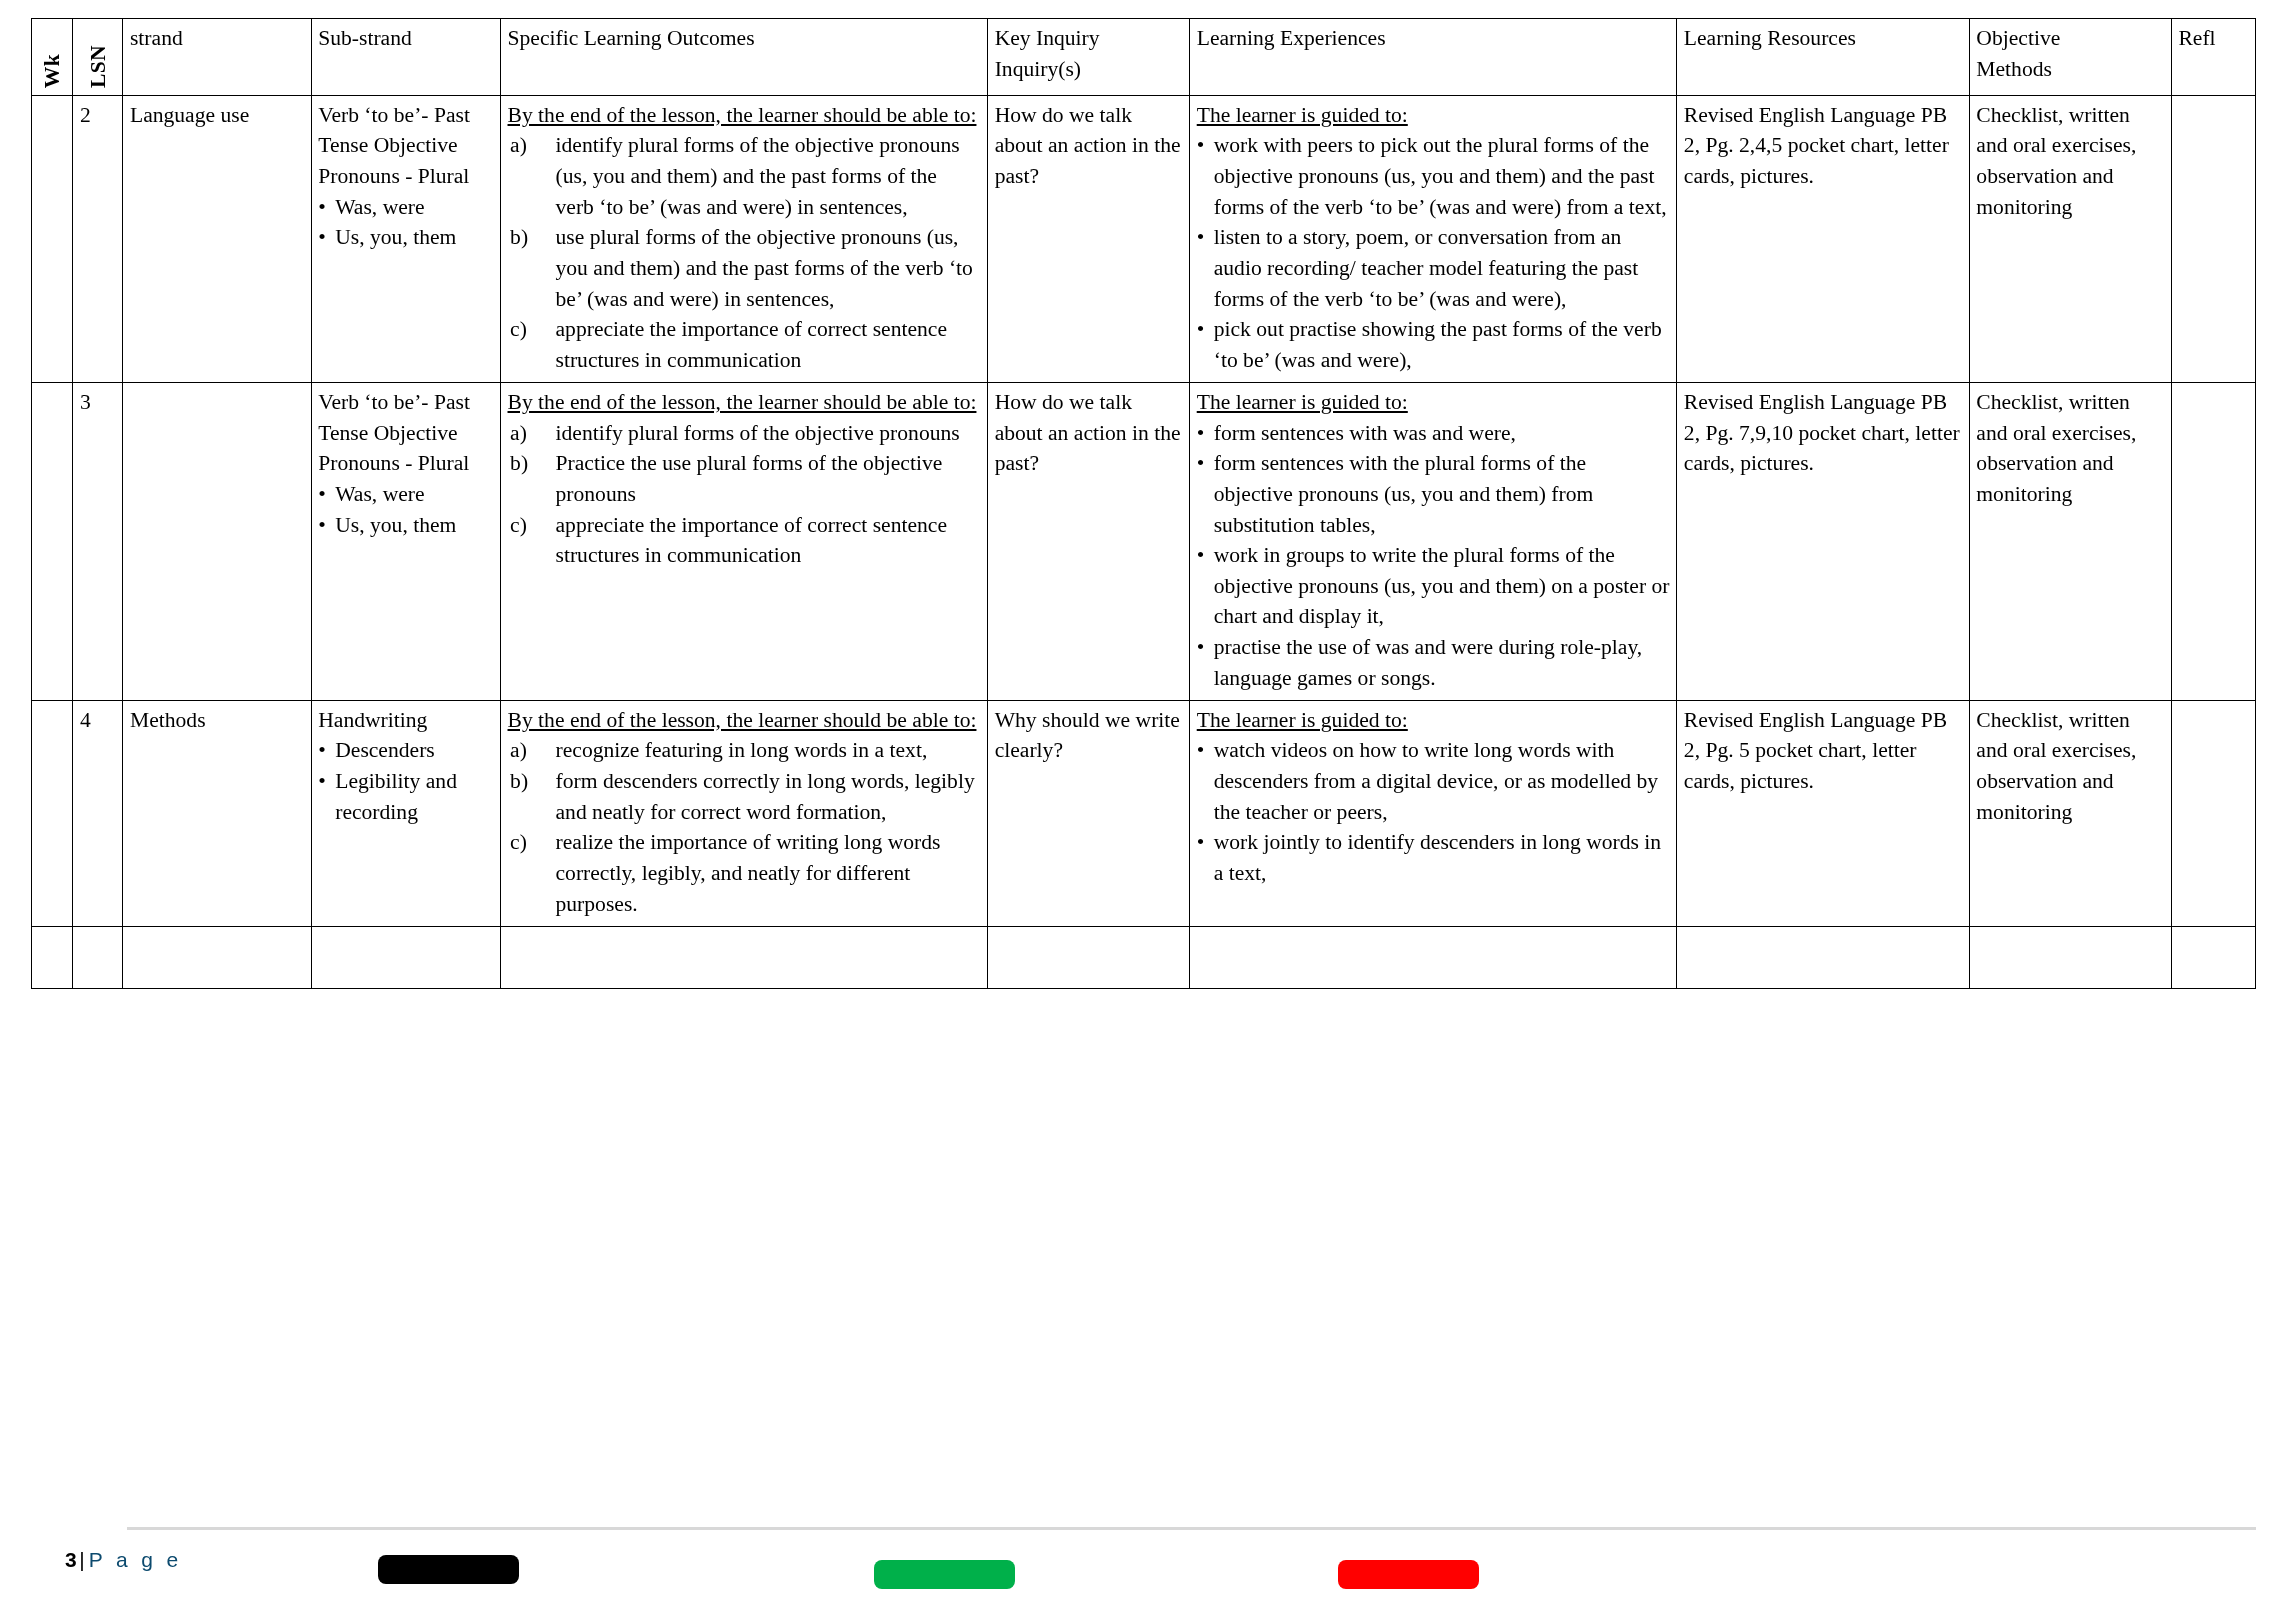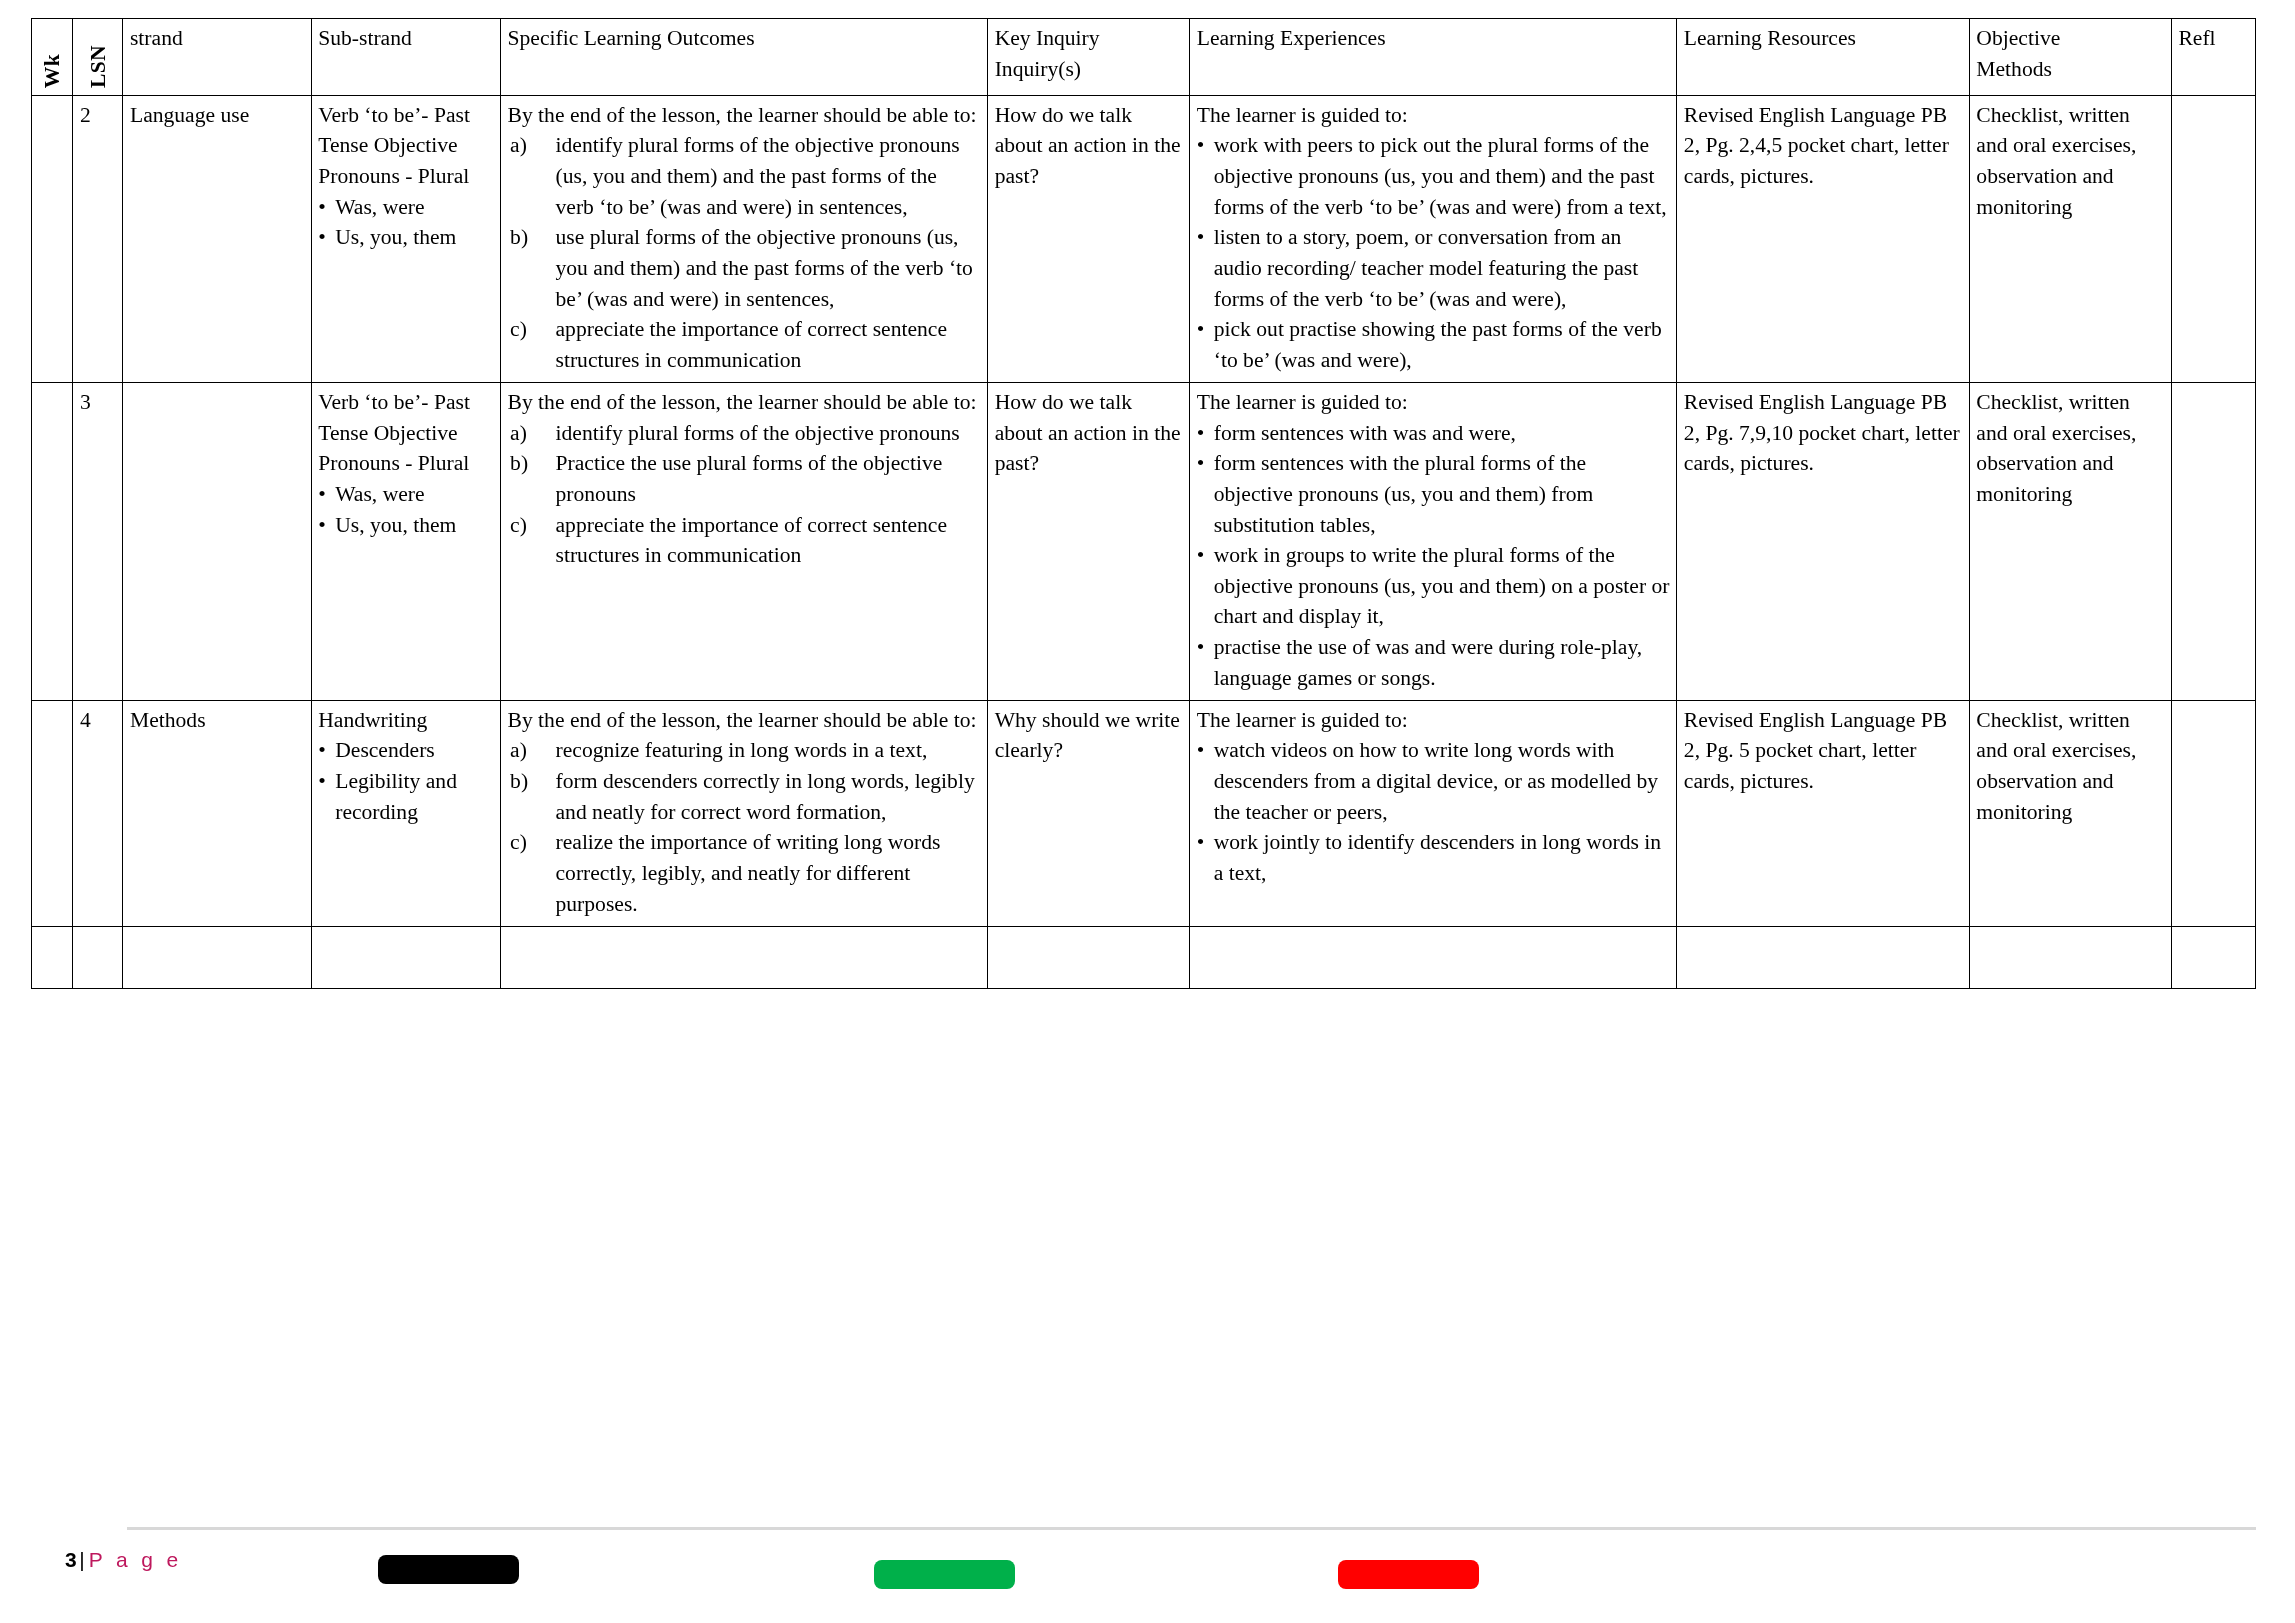--- a/index.html
+++ b/index.html
@@ -62,21 +62,21 @@
   .vrt{
     writing-mode:vertical-rl;
     transform:rotate(180deg);
     font-weight:bold;
     font-size:21.6px;
     letter-spacing:0.3px;
   }
   .bold{font-weight:bold;}
   .num{font-weight:bold;font-size:21.6px;}
 
-  .lead{margin:0 0 0 0;}
+  .lead{margin:0 0 0 0;text-decoration:underline;}
   ol.alpha{
     margin:0;
     padding:0 0 0 0;
     list-style:none;
   }
   ol.alpha li{
     position:relative;
     padding-left:48px;
     margin:0;
   }
@@ -117,21 +117,21 @@
     height:2.6px;background:#d8d8d8;
   }
   .pagenum{
     position:absolute;
     top:30px;left:34px;
     font-family:"Liberation Sans","DejaVu Sans",sans-serif;
     font-size:21px;
   }
   .pagenum .n{font-weight:bold;color:#000;}
   .pagenum .sep{color:#000;margin:0 3.9px 0 2.6px;}
-  .pagenum .w{color:#be185d;letter-spacing:3.9px;}
+  .pagenum .w{color:#0c4a6e;letter-spacing:3.9px;}
   .bar{
     position:absolute;
     border-radius:7.9px;
     height:29px;
   }
   .bar-black{left:347px;top:37px;width:141px;background:#000000;}
   .bar-green{left:843px;top:42px;width:141px;background:#00B04A;}
   .bar-red{left:1307px;top:42px;width:141px;background:#FF0000;}
 </style>
 </head>

